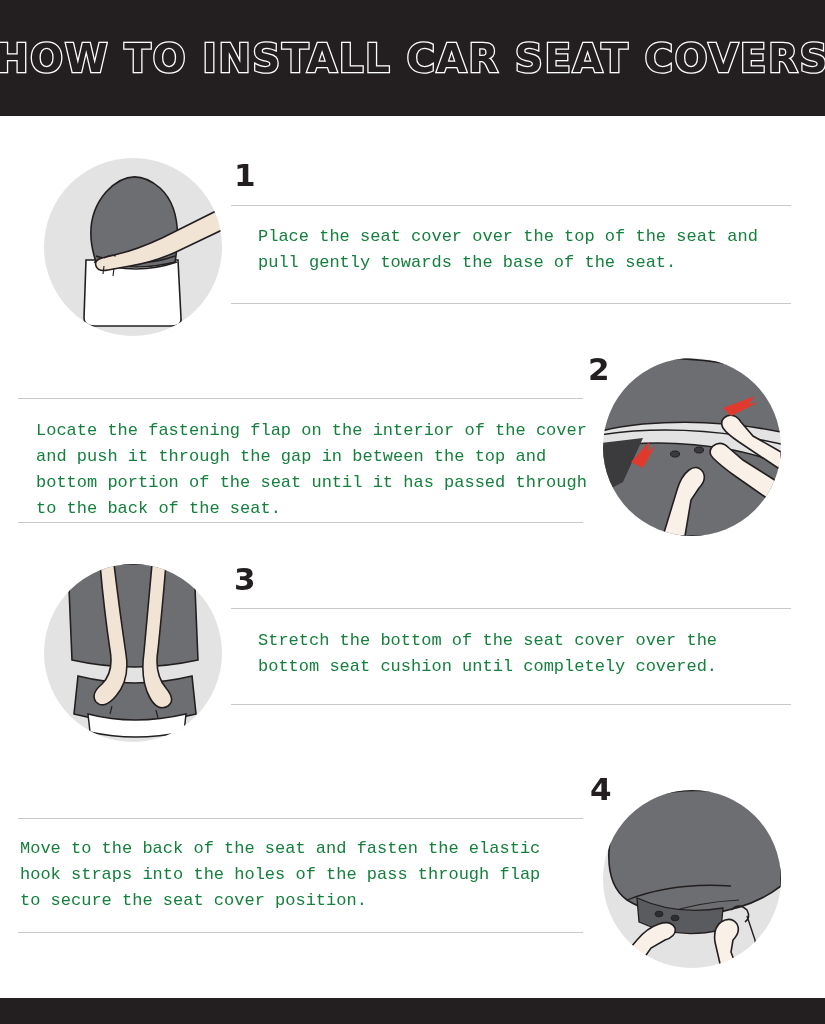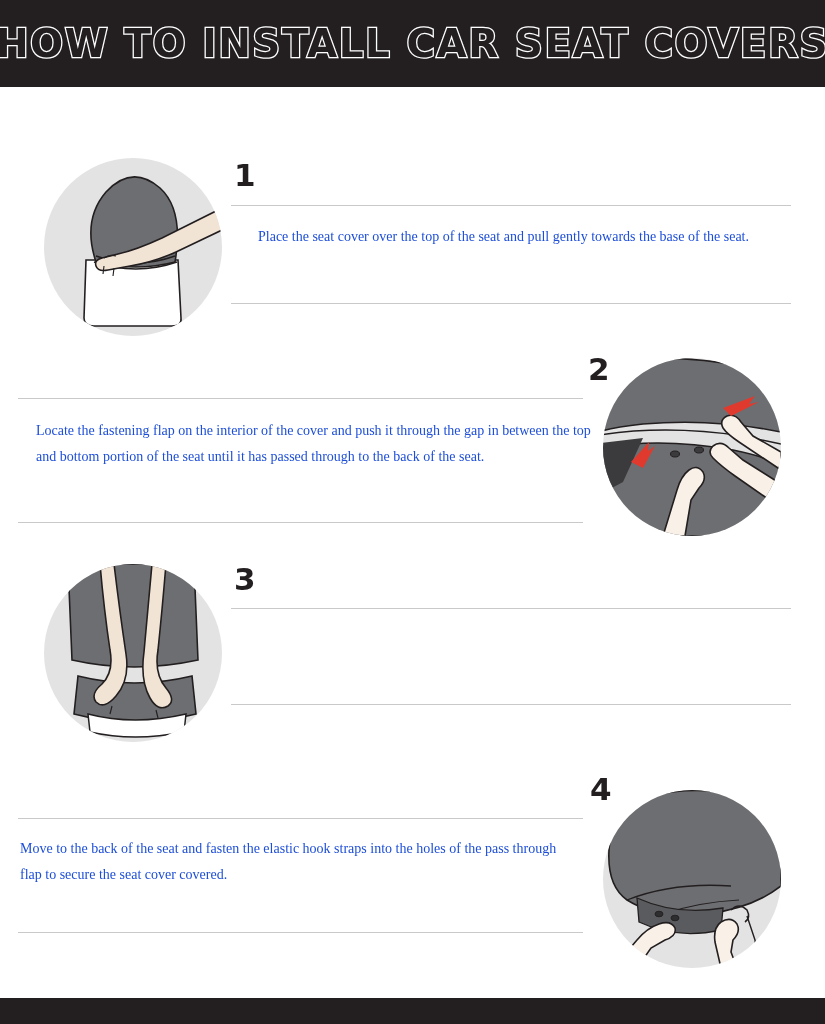--- a/index.html
+++ b/index.html
@@ -15,21 +15,21 @@
     position: relative;
     overflow: hidden;
   }
 
   
   .header-bar {
     position: absolute;
     left: 0;
     top: 0;
     width: 825px;
-    height: 87px;
+    height: 116px;
     background: #231f20;
     display: flex;
     align-items: center;
     justify-content: center;
   }
   .header-title {
     font-family: "DejaVu Sans", sans-serif;
     font-weight: bold;
     font-size: 39px;
     letter-spacing: 1.5px;
@@ -68,24 +68,24 @@
     position: absolute;
     font-family: "DejaVu Sans", sans-serif;
     font-weight: bold;
     font-size: 31px;
     color: #231f20;
     line-height: 1;
   }
 
   .step-text {
     position: absolute;
-    font-family: Liberation Serif, serif;
-    font-size: 14px;
+    font-family: Liberation Mono, monospace;
+    font-size: 17px;
     line-height: 26px;
-    color: #1d4ed8;
+    color: #15803d;
   }
 
   
   .illus {
     position: absolute;
     border-radius: 50%;
     background: #e3e3e3;
     overflow: hidden;
   }
   .illus svg { display: block; }
@@ -178,20 +178,21 @@
       <path d="M68 142 L66 150" stroke="#231f20" stroke-width="1.1" fill="none"></path>
       <path d="M112 146 L114 154" stroke="#231f20" stroke-width="1.1" fill="none"></path>
     </svg>
   </div>
 
   <div class="rule" style="left:231px; top:52px; width:560px;"></div>
   <div class="rule" style="left:231px; top:148px; width:560px;"></div>
 
   <div class="step-number" style="left:234px; top:8px;">3</div>
 
+  <div class="step-text" style="left:258px; top:72px; width:520px;">Stretch the bottom of the seat cover over the bottom seat cushion until completely covered.</div>
 </div>
 
 <div class="step" style="top:770px; height:220px;">
 
   <div class="illus" style="left:603px; top:20px; width:178px; height:178px;">
     <svg width="178" height="178" viewBox="0 0 178 178" xmlns="http://www.w3.org/2000/svg">
 
       <path d="M10 20 Q70 -10 140 6 L178 24 L178 96 Q150 118 104 124 Q56 130 24 110 Q4 96 6 60 Z" fill="#6d6e71" stroke="#231f20" stroke-width="1.6"></path>
 
       <path d="M24 110 Q70 92 128 96" fill="none" stroke="#231f20" stroke-width="1.3"></path>
@@ -208,16 +209,16 @@
       <path d="M128 120 Q136 112 144 120 Q148 128 142 132" fill="none" stroke="#231f20" stroke-width="1.6"></path>
       <path d="M144 126 L152 150 Q154 160 148 164" fill="none" stroke="#231f20" stroke-width="1.4"></path>
     </svg>
   </div>
 
   <div class="rule" style="left:18px; top:48px; width:565px;"></div>
   <div class="rule" style="left:18px; top:162px; width:565px;"></div>
 
   <div class="step-number" style="left:590px; top:4px;">4</div>
 
-  <div class="step-text" style="left:20px; top:66px; width:548px;">Move to the back of the seat and fasten the elastic hook straps into the holes of the pass through flap to secure the seat cover covered.</div>
+  <div class="step-text" style="left:20px; top:66px; width:548px;">Move to the back of the seat and fasten the elastic hook straps into the holes of the pass through flap to secure the seat cover position.</div>
 </div>
 
 <div class="footer-bar"></div>
 
 </body></html>

